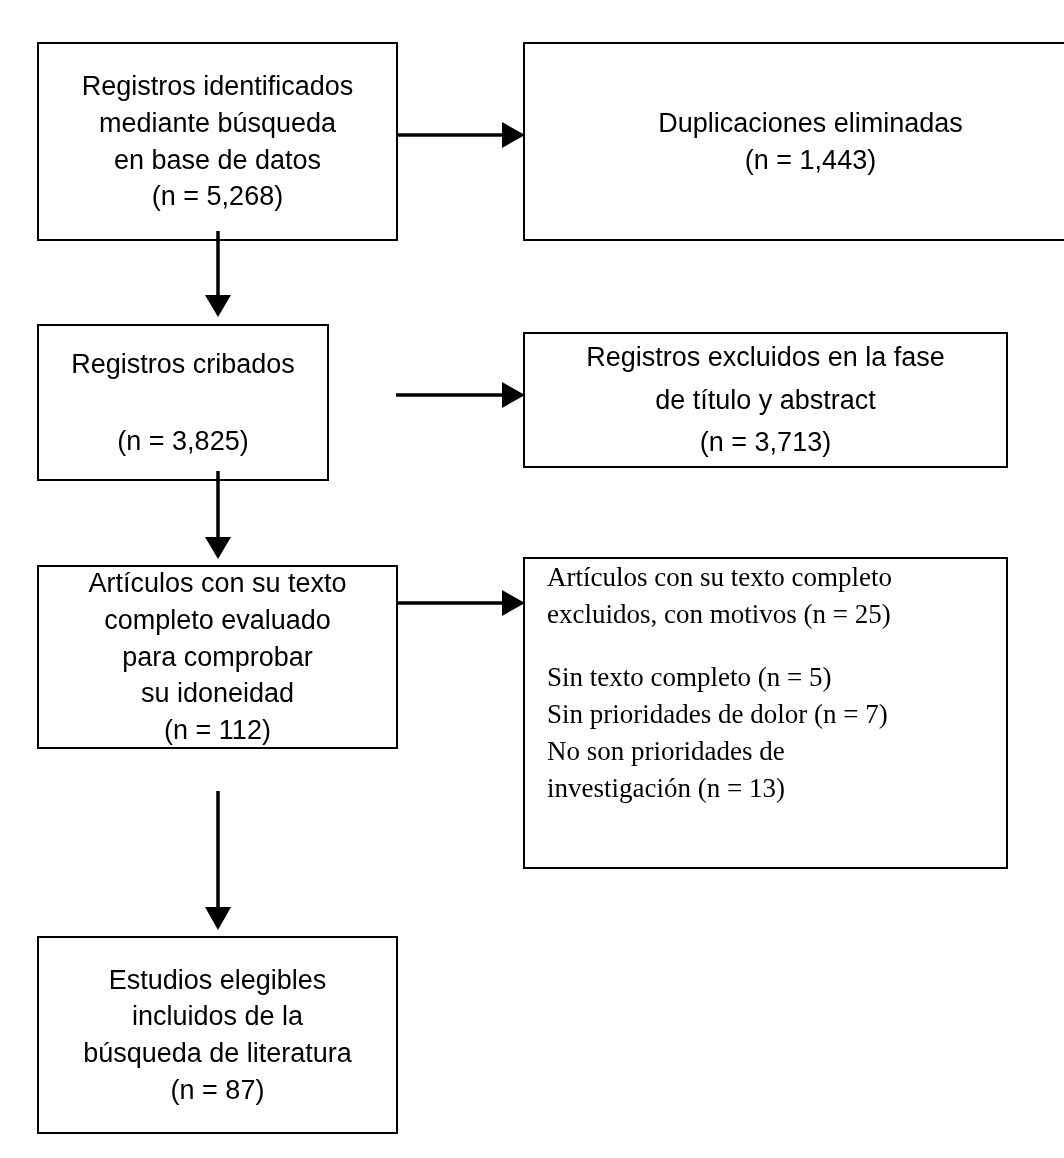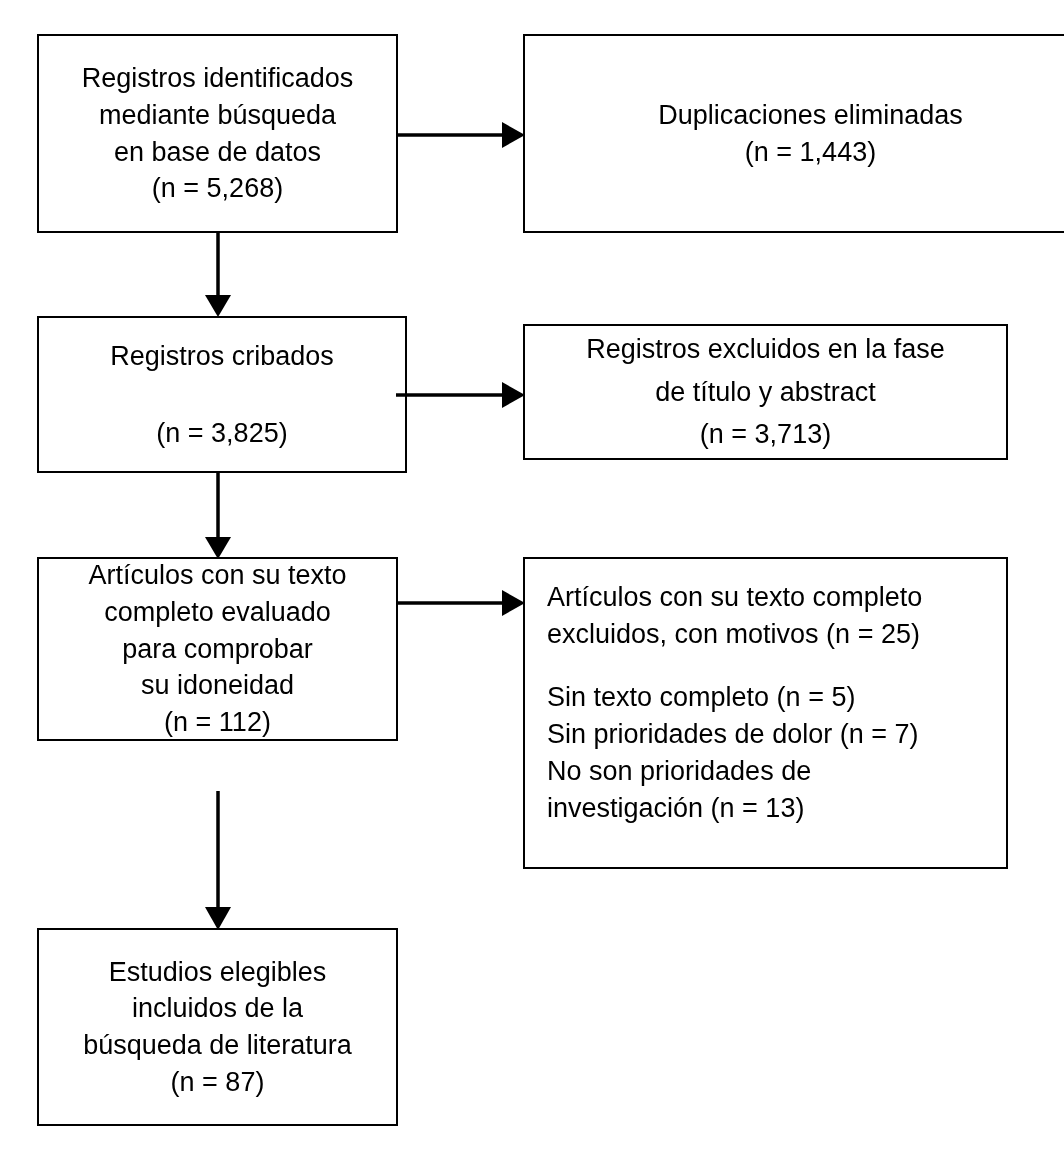--- a/index.html
+++ b/index.html
@@ -24,28 +24,30 @@
     display: flex;
     flex-direction: column;
     justify-content: center;
     color: #000000;
     font-size: 27px;
     line-height: 1.36;
   }
   .flow-box.center {
     align-items: center;
     text-align: center;
+    margin-top: 8px;
   }
   .flow-box.left {
     align-items: flex-start;
     text-align: left;
     padding-left: 22px;
     padding-right: 12px;
     justify-content: flex-start;
-    padding-top: 20px;
+    padding-top: 0;
+    font-family: Liberation Serif, serif;
   }
   .line-row {
     display: block;
     white-space: pre;
   }
   .spacer-row {
     display: block;
     height: 27px;
   }
   .arrow-svg {
@@ -64,21 +66,21 @@
     <span class="line-row">mediante búsqueda</span>
     <span class="line-row">en base de datos</span>
     <span class="line-row">(n = 5,268)</span>
   </div>
 
   <div class="flow-box center" style="left:523px; top:34px; width:575px; height:199px;">
     <span class="line-row">Duplicaciones eliminadas</span>
     <span class="line-row">(n = 1,443)</span>
   </div>
 
-  <div class="flow-box center" style="left:37px; top:316px; width:370px; height:157px;gap:40px;">
+  <div class="flow-box center" style="left:37px; top:316px; width:292px; height:157px;gap:40px;">
     <span class="line-row">Registros cribados</span>
     <span class="line-row">(n = 3,825)</span>
   </div>
 
   <div class="flow-box center" style="left:523px; top:324px; width:485px; height:136px;gap:6px;">
     <span class="line-row">Registros excluidos en la fase</span>
     <span class="line-row">de título y abstract</span>
     <span class="line-row">(n = 3,713)</span>
   </div>
 

